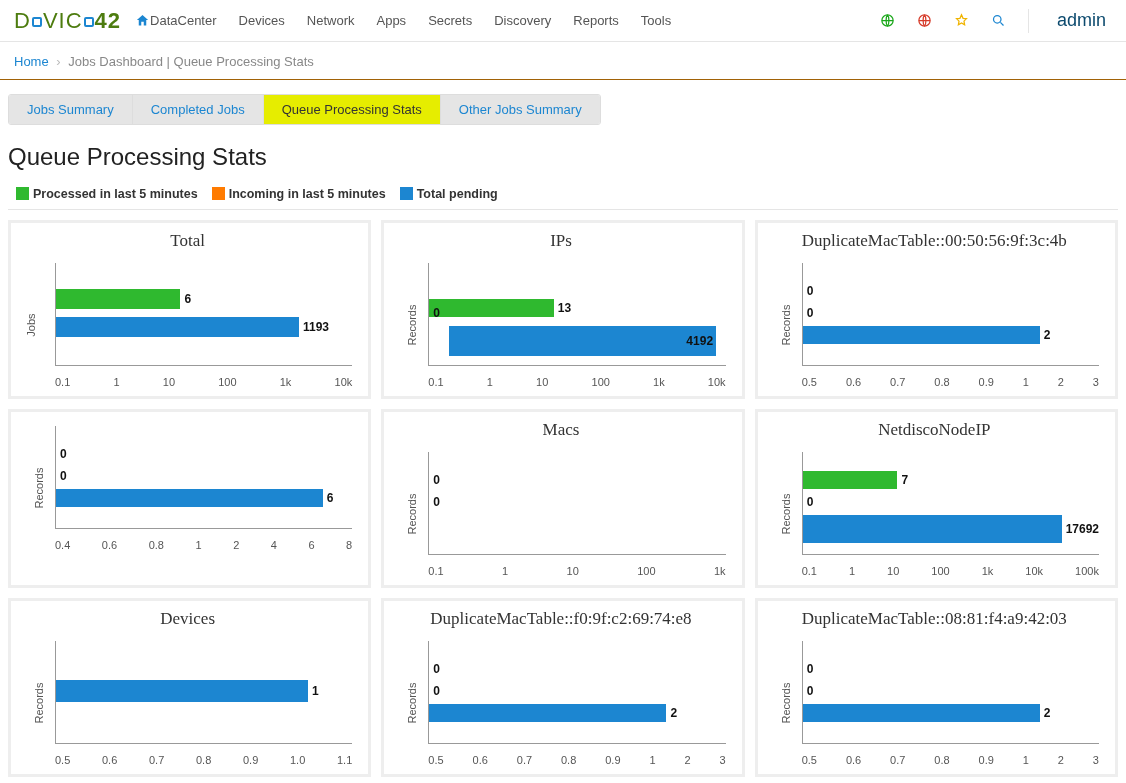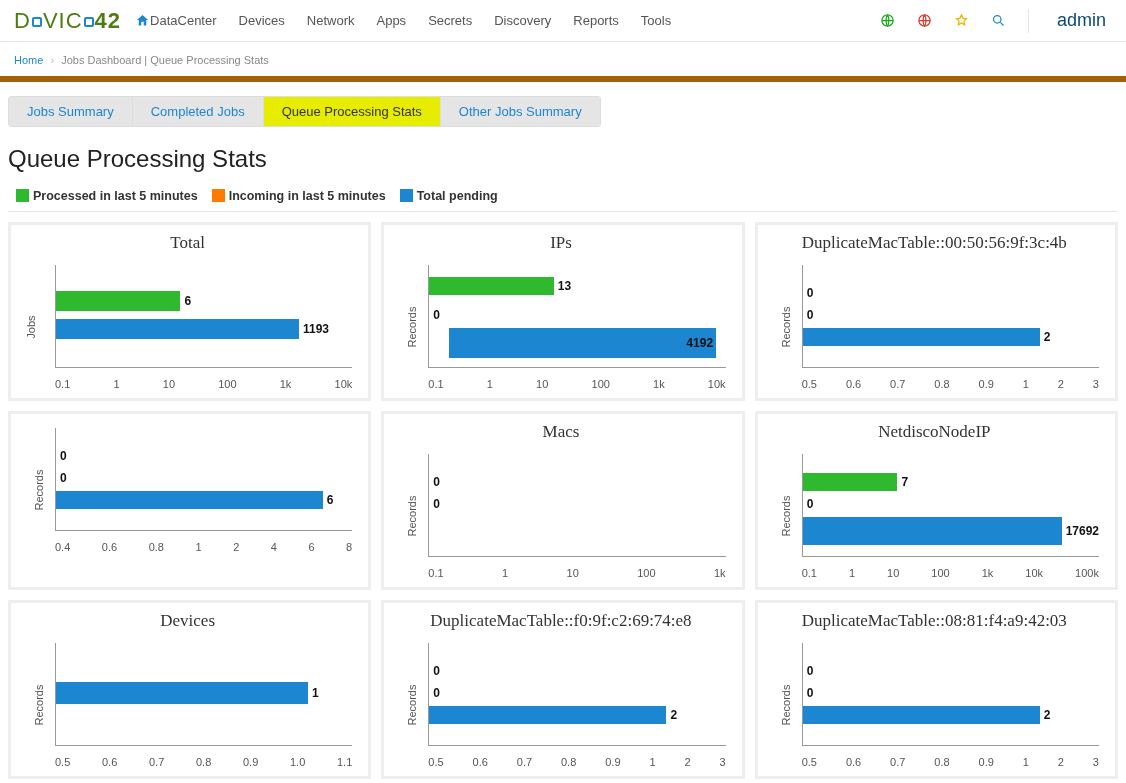--- a/index.html
+++ b/index.html
@@ -47,22 +47,22 @@
     gap: 22px;
     margin-left: auto;
     padding-right: 6px;
   }
   .ico { width: 15px; height: 15px; display:inline-flex; align-items:center; justify-content:center; cursor:pointer; }
   .sep { width:1px; height:24px; background:#e5e5e5; }
   .user { color:#0c4a6e; font-size:18px; padding-left:6px; cursor:pointer;}
   
   .breadcrumb {
     padding: 12px 14px 10px;
-    border-bottom: 6px solid #a16207;
-    font-size: 11px;
+    border-bottom: 1px solid #a16207;
+    font-size: 13px;
     color: #888;
   }
   .breadcrumb a { color:#1c86d1; text-decoration:none; cursor:pointer; }
   .breadcrumb .sepg { margin: 0 4px; color:#bbb; }
   
   .tabs {
     display:flex;
     border:1px solid #ddd;
     border-radius:3px;
     margin:14px 8px 0;
@@ -262,21 +262,21 @@
           <span>1k</span>
           <span>10k</span>
         </div>
       </div>
     </div>
     <div class="card">
       <div class="card-title">IPs</div>
       <div class="plot">
         <div class="ylab">Records</div>
         <div class="bars-area">
-          <div class="row" style="top: 12px; height: 18px; width: 100%;">
+          <div class="row" style="top: 36px; height: 18px; width: 100%;">
             <div class="bar" style="width: 42%; background: rgb(47, 185, 47);"></div>
             <span class="val">13</span>
           </div>
           <div class="row" style="top: 41px; height: 18px; width: 100%;">
             <div class="bar" style="width: 0%; background: rgb(255, 123, 0);"></div>
             <span class="val">0</span>
           </div>
           <div class="row" style="top: 63px; height: 30px; width: 100%; margin-left: 20px;">
             <div class="bar" style="width: 90%; background: rgb(28, 134, 209);"></div>
             <span class="val" style="position: absolute; right: 11%; color: rgb(17, 17, 17);">4192</span>

